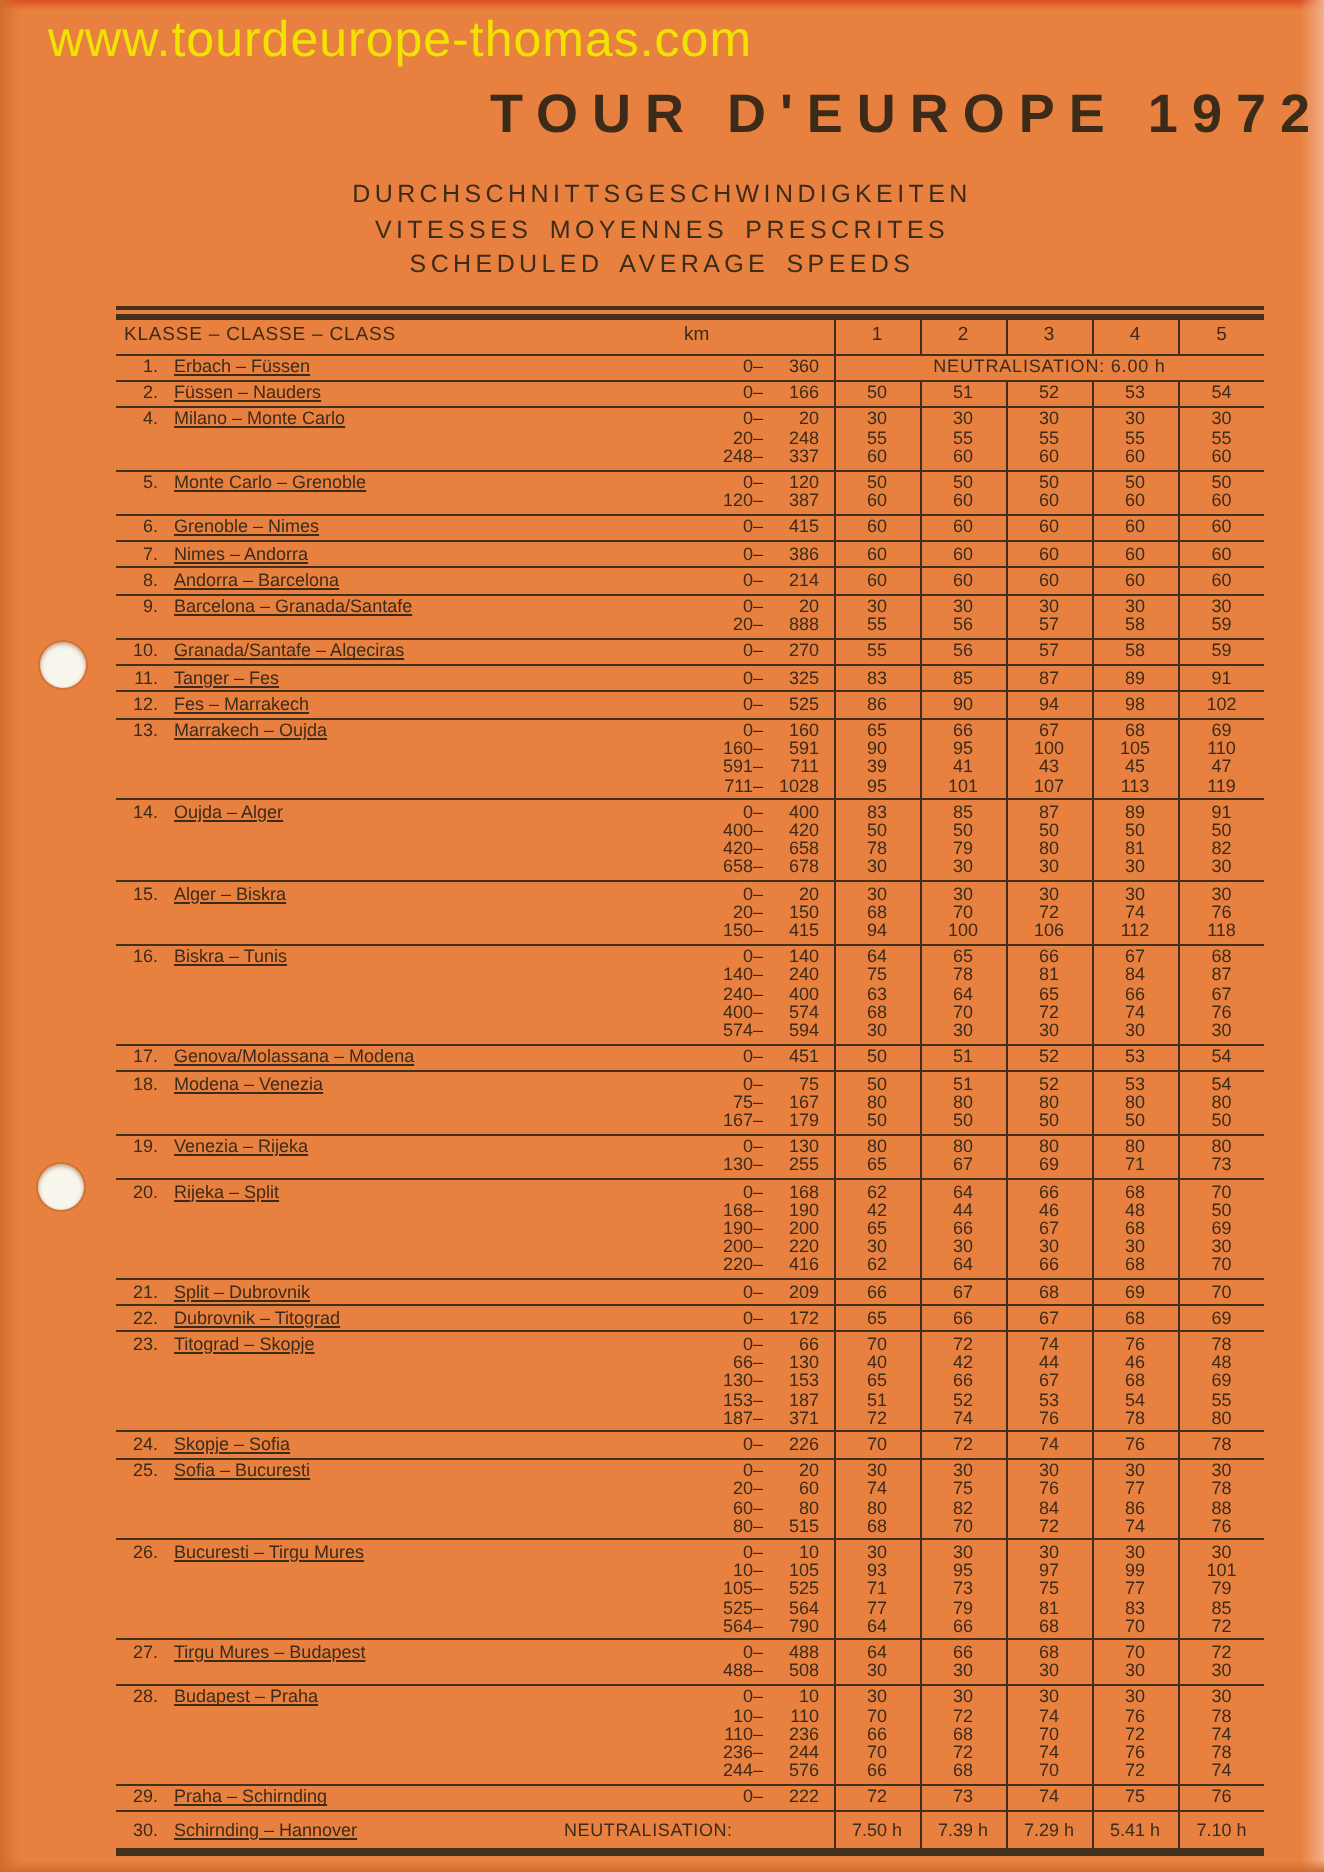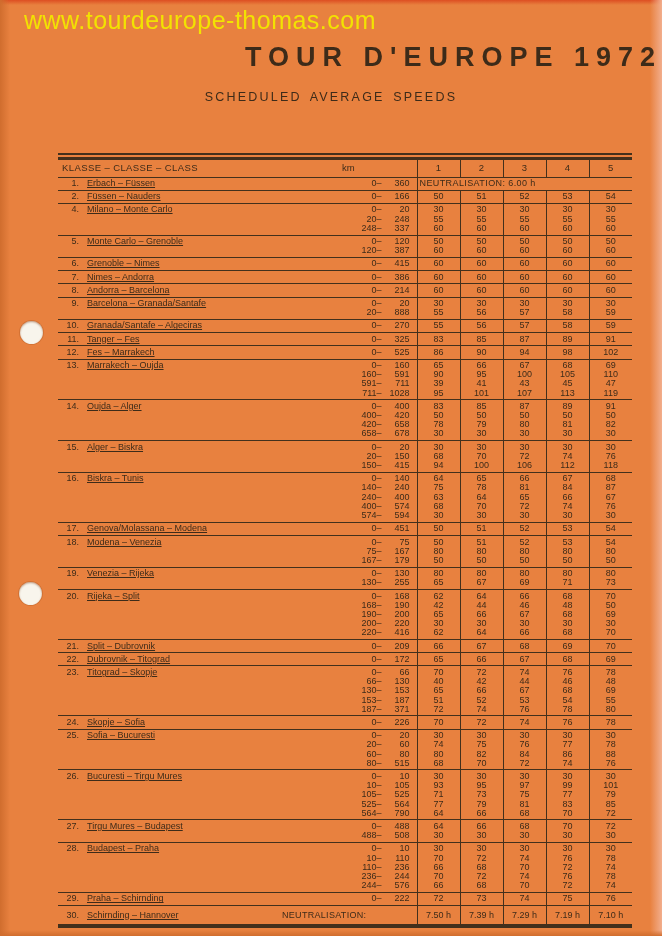--- a/index.html
+++ b/index.html
@@ -36,36 +36,38 @@
   .spd-h{text-align:center;border-left:1.5px solid var(--line,#43301c);}
   .name-cell{text-align:left;padding-left:4px;white-space:nowrap;text-decoration:underline;}
   .num{display:inline-block;width:17px;text-align:right;margin-right:8px;}
   .km-cell{padding-right:7px;}
   .km-line{display:flex;justify-content:flex-end;white-space:nowrap;}
   .k-from{display:inline-block;width:24px;text-align:right;}
   .k-dash{display:inline-block;}
   .k-to{display:inline-block;width:28px;text-align:right;}
   .km-neutral{display:block;margin-left:-60px;text-align:left;white-space:nowrap;letter-spacing:.3px;}
   .speed-cell{text-align:center;border-left:1.5px solid var(--line,#43301c);}
-  .span-cell{border-left:1.5px solid var(--line,#43301c);letter-spacing:.4px;margin-top:17px;}
+  .span-cell{text-align:center;border-left:1.5px solid var(--line,#43301c);letter-spacing:.4px;margin-top:17px;}
   tr.tall td{padding-top:4.5px;padding-bottom:4.5px;}
 </style>
 </head>
 <body style="--paper: #e8813f; --ink: #3d2b19; --line: #43301c; --yellow: #f2e202; --hole: #f8f5ec; --edge-dark: #dd4e22; --edge-dark2: #d06d2e; --edge-light: #f2ae8d;">
 
 <div class="edge edge-top"></div>
 <div class="edge edge-left"></div>
 <div class="edge edge-right"></div>
 <div class="edge edge-bottom"></div>
 <div class="punch punch1"></div>
 <div class="punch punch2"></div>
 
 <div class="watermark">www.tourdeurope-thomas.com</div>
 <div class="title">TOUR D'EUROPE 1972</div>
 <div class="subtitles">
+  <div>DURCHSCHNITTSGESCHWINDIGKEITEN</div>
+  <div>VITESSES MOYENNES PRESCRITES</div>
   <div>SCHEDULED AVERAGE SPEEDS</div>
 </div>
 
 <div class="table-wrap">
   <table>
     <colgroup>
       <col class="c-name">
         <col class="c-km">
       <col class="c-spd">
         <col class="c-spd">
@@ -1169,21 +1171,21 @@
           <td class="speed-cell">
             <div class="speed-line">7.50 h</div>
           </td>
           <td class="speed-cell">
             <div class="speed-line">7.39 h</div>
           </td>
           <td class="speed-cell">
             <div class="speed-line">7.29 h</div>
           </td>
           <td class="speed-cell">
-            <div class="speed-line">7.19 h</div>
+            <div class="speed-line">5.41 h</div>
           </td>
           <td class="speed-cell">
             <div class="speed-line">7.10 h</div>
           </td>
         </tr>
       </tbody>
   </table>
 </div>
 
 </body></html>

